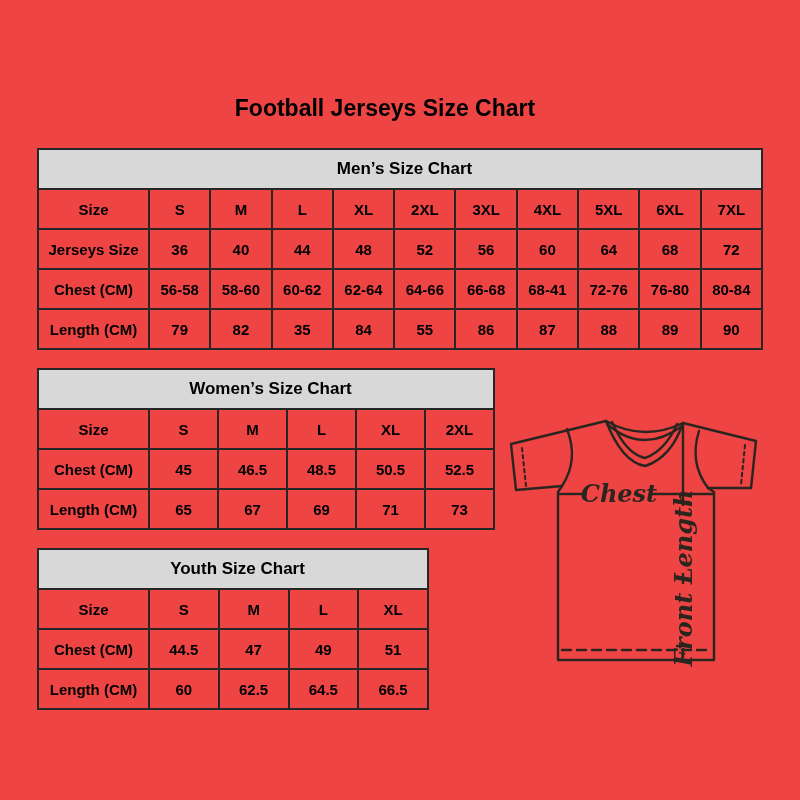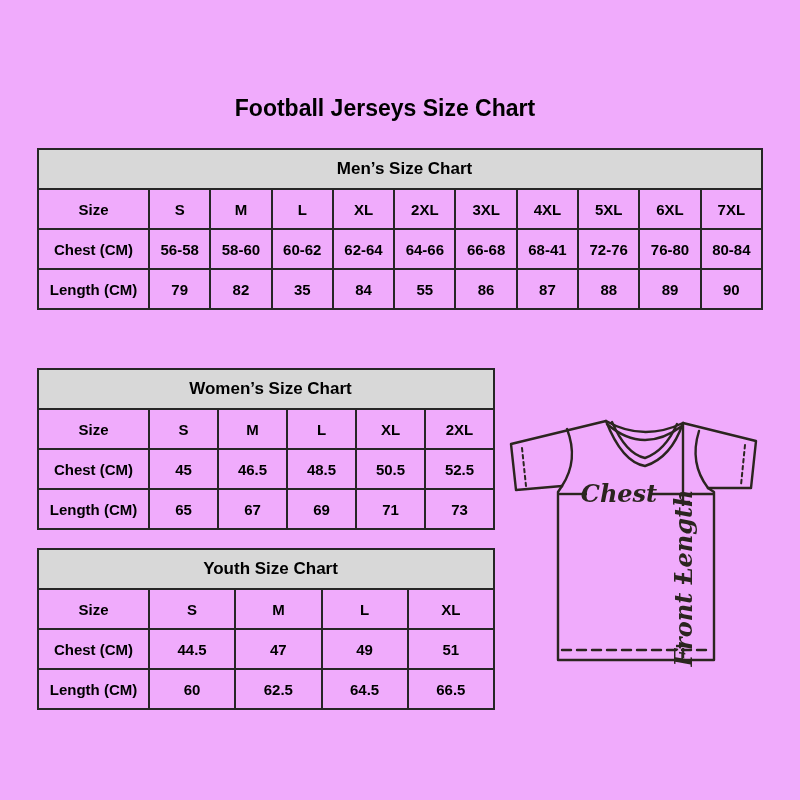--- a/index.html
+++ b/index.html
@@ -5,38 +5,38 @@
   :root{
     --header-bg:#d8d8d8;
     --border:#262626;
     --ink:#000000;
     --dia:#2b251f;
   }
   html,body{margin:0;padding:0;background:#ffffff;}
   .page{
     position:relative;
     width:800px;height:800px;
-    background:#f0abfc;
+    background:#ef4444;
     font-family:"Liberation Sans","DejaVu Sans",sans-serif;
     color:var(--ink);
     overflow:hidden;
   }
   .title{
     position:absolute;
     top:95px;left:0;width:770px;
     margin:0;
     text-align:center;
     font-size:23px;
     font-weight:bold;
     color:var(--ink);
   }
   .tbl-host{position:absolute;}
   .tbl-men{left:37px;top:148px;width:726px;}
   .tbl-women{left:37px;top:368px;width:458px;border-radius:21px;}
-  .tbl-youth{left:37px;top:548px;width:458px;}
+  .tbl-youth{left:37px;top:548px;width:392px;}
   table.size-table{
     border-collapse:collapse;
     table-layout:fixed;
     width:100%;
     font-family:"Liberation Sans","DejaVu Sans",sans-serif;
     font-weight:bold;
     color:var(--ink);
   }
   table.size-table td{
     border:2px solid var(--border);
@@ -100,20 +100,33 @@
             <td class="cell">L</td>
             <td class="cell">XL</td>
             <td class="cell">2XL</td>
             <td class="cell">3XL</td>
             <td class="cell">4XL</td>
             <td class="cell">5XL</td>
             <td class="cell">6XL</td>
             <td class="cell">7XL</td>
           </tr>
           <tr>
+            <td class="row-head">Jerseys Size</td>
+            <td class="cell">36</td>
+            <td class="cell">40</td>
+            <td class="cell">44</td>
+            <td class="cell">48</td>
+            <td class="cell">52</td>
+            <td class="cell">56</td>
+            <td class="cell">60</td>
+            <td class="cell">64</td>
+            <td class="cell">68</td>
+            <td class="cell">72</td>
+          </tr>
+          <tr>
             <td class="row-head">Chest (CM)</td>
             <td class="cell">56-58</td>
             <td class="cell">58-60</td>
             <td class="cell">60-62</td>
             <td class="cell">62-64</td>
             <td class="cell">64-66</td>
             <td class="cell">66-68</td>
             <td class="cell">68-41</td>
             <td class="cell">72-76</td>
             <td class="cell">76-80</td>

